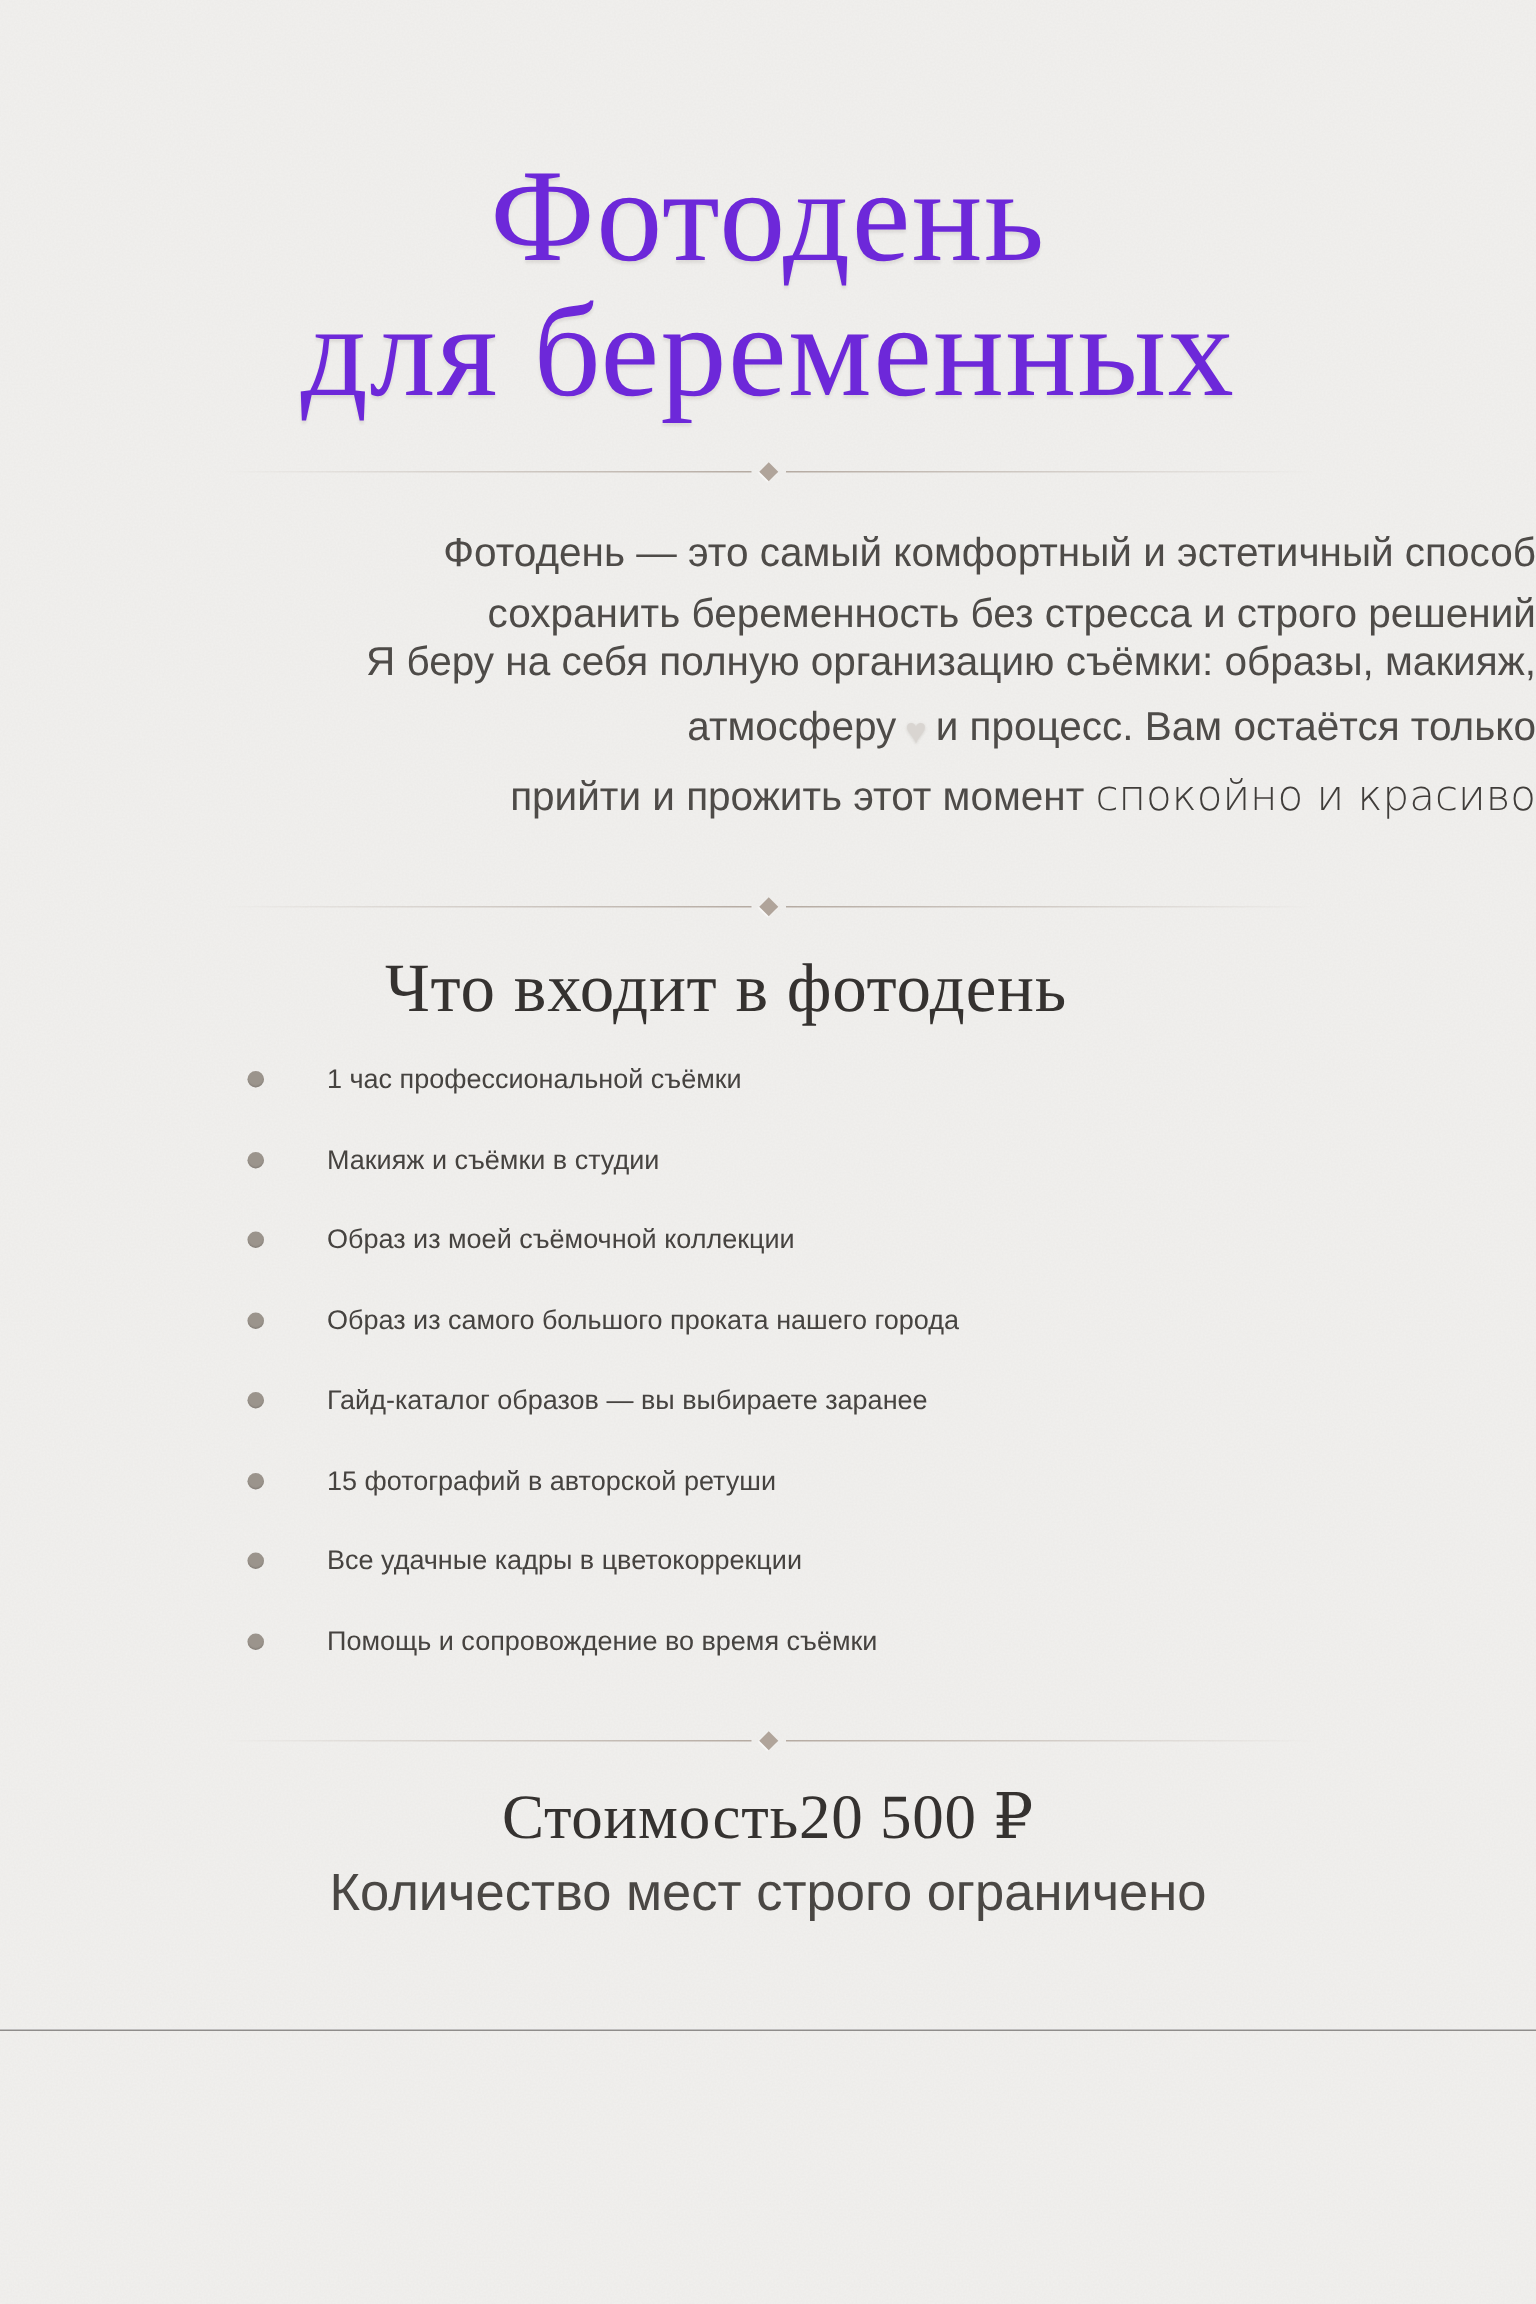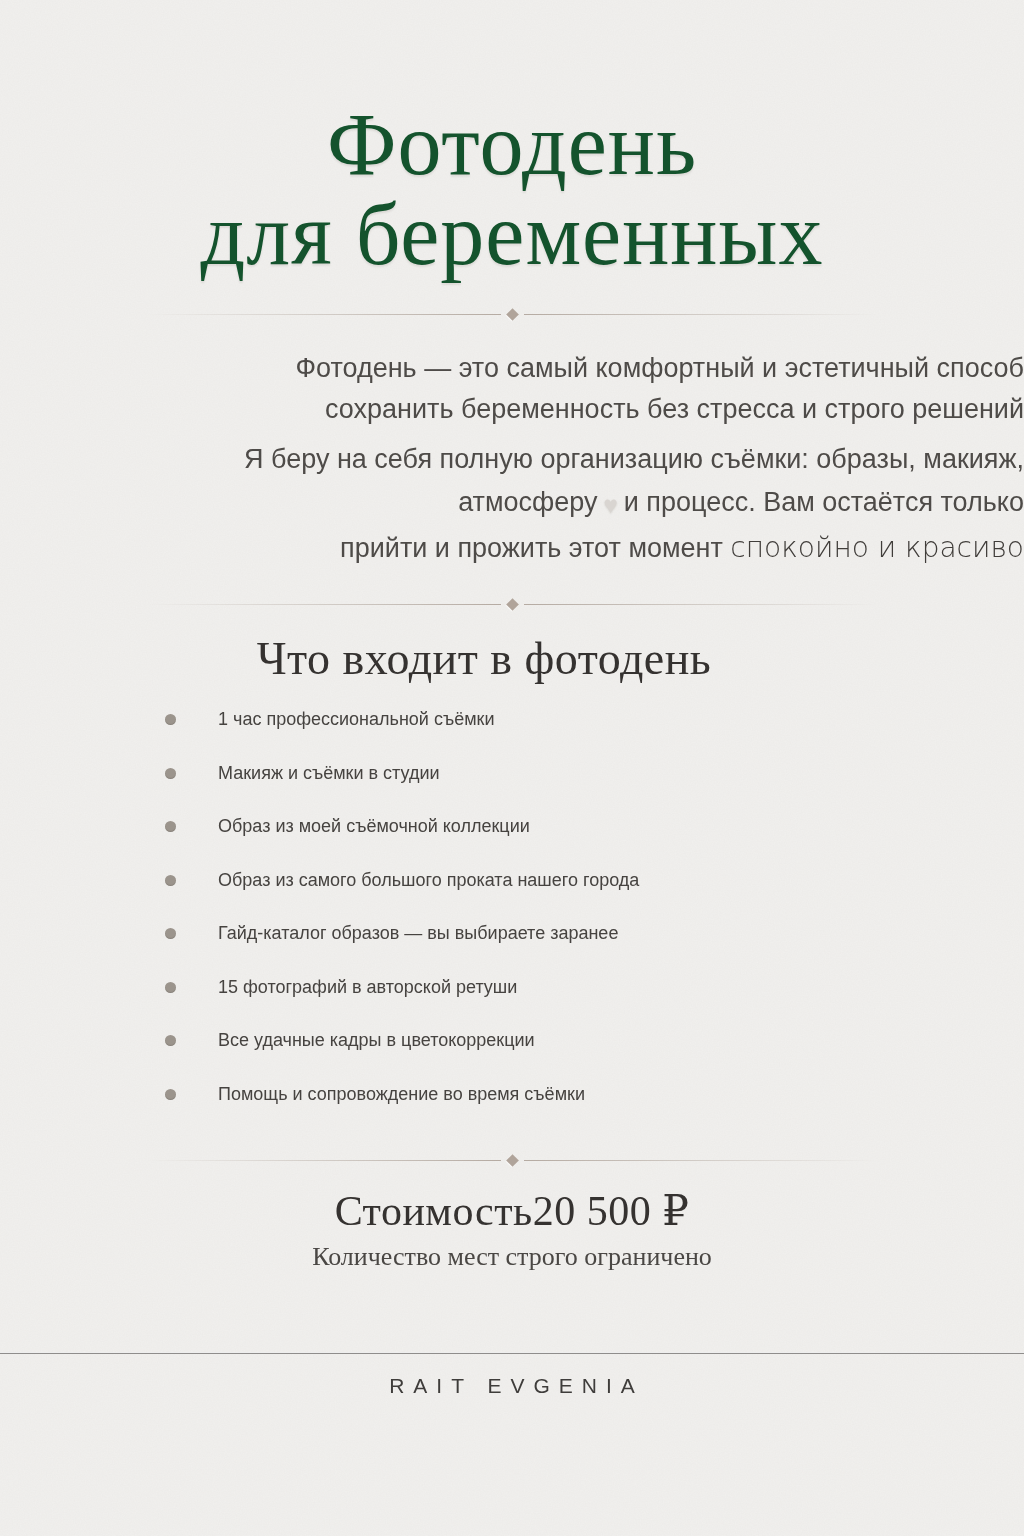--- a/index.html
+++ b/index.html
@@ -26,21 +26,21 @@
 
   .layer { position: absolute; left: 0; width: 100%; }
 
   
   .title-block {
     top: 100px;
     text-align: center;
     font-family: "Liberation Serif", "DejaVu Serif", serif;
     font-size: 88px;
     line-height: 1.02;
-    color: #14532d;
+    color: #6d28d9;
     text-shadow: 0 2px 2px rgba(60,50,40,0.10);
     letter-spacing: 1px;
   }
 
   
   .divider {
     left: 147px;
     width: 730px;
     display: flex;
     align-items: center;
@@ -60,21 +60,21 @@
   .divider-2 { top: 600px; }
   .divider-3 { top: 1156px; }
 
   
   .intro {
     text-align: right;
     color: #4e4b48;
     font-weight: 300;
   }
   .intro-1 { top: 348px; font-size: 27px; line-height: 41px; }
-  .intro-2 { top: 438px; font-size: 27px; line-height: 43px; padding-left: 45px; }
+  .intro-2 { top: 420px; font-size: 27px; line-height: 43px; padding-left: 45px; }
   .heart {
     display: inline-block;
     color: #d9d5d1;
     font-size: 24px;
     margin: 0 6px;
     text-shadow: 0 1px 2px rgba(120,110,100,0.25);
     vertical-align: -2px;
   }
   .emphasis {
     font-family: "DejaVu Sans", sans-serif;
@@ -124,24 +124,23 @@
     text-align: center;
     font-family: "Liberation Serif", "DejaVu Serif", serif;
     font-size: 42px;
     color: #353230;
     letter-spacing: 0.5px;
   }
   .price-line .price-value { }
   .price-note {
     top: 1242px;
     text-align: center;
-    font-size: 26px;
+    font-size: 35px;
     color: #4a4744;
     font-weight: 300;
-    font-family: Liberation Serif, serif;
   }
 
   
   .footer-rule {
     top: 1352px;
     height: 2px;
     background: #8f8d8b;
     border-top: 1px solid rgba(255,255,255,0.85);
     position: absolute;
   }
@@ -238,15 +237,14 @@
     <span class="diamond"></span>
     <span class="line right"></span>
   </div>
 
   <div class="layer price-line">
     <span>Стоимость</span><span class="price-value">20 500 ₽</span>
   </div>
   <div class="layer price-note">Количество мест строго ограничено</div>
 
   <div class="layer footer-rule"></div>
-  <div class="layer brand">RAIT EVGENIA</div>
 
 </div>
 
 </body></html>

